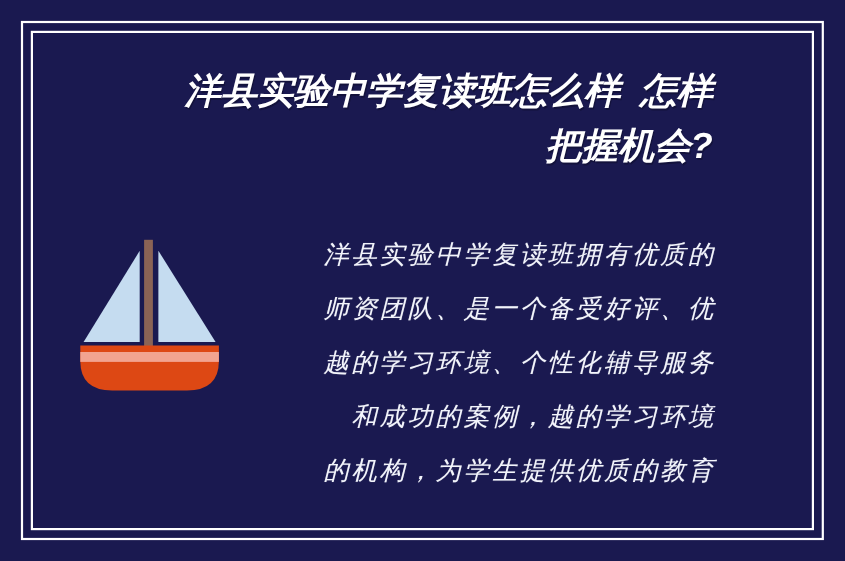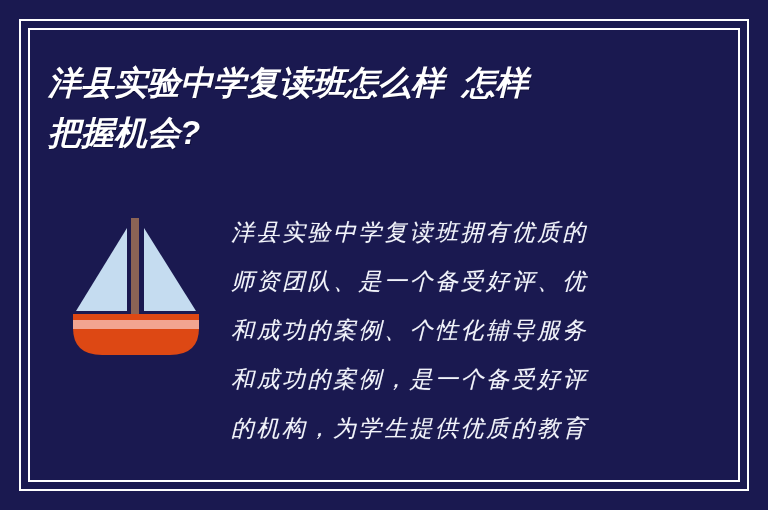--- a/index.html
+++ b/index.html
@@ -13,20 +13,21 @@
     font-family: "Liberation Sans", sans-serif;
     overflow: hidden;
   }
 
   .poster {
     position: relative;
     width: 768px;
     height: 510px;
     background: #1a1950;
     box-sizing: border-box;
+    text-align: right;
   }
 
   
   .frame-outer {
     position: absolute;
     left: 19px;
     top: 19px;
     right: 19px;
     bottom: 19px;
     border: 2px solid #ffffff;
@@ -111,17 +112,17 @@
       <polygon points="74,16 74,99 126,99" fill="#c5dcf0"></polygon>
 
       <path d="M3,102 L129,102 L129,116 Q129,143 100,143 L32,143 Q3,143 3,116 Z" fill="#dd4814"></path>
 
       <rect x="3" y="108" width="126" height="9" fill="#f2a490"></rect>
     </svg>
   </div>
 
   <div class="body-copy"><span>洋县实验中学复读班拥有优质的</span>
 <span>师资团队、是一个备受好评、优</span>
-<span>和成功的案例、个性化辅导服务</span>
-<span>和成功的案例，是一个备受好评</span>
+<span>越的学习环境、个性化辅导服务</span>
+<span>和成功的案例，越的学习环境</span>
 <span>的机构，为学生提供优质的教育</span></div>
 
 </div>
 
 </body></html>

